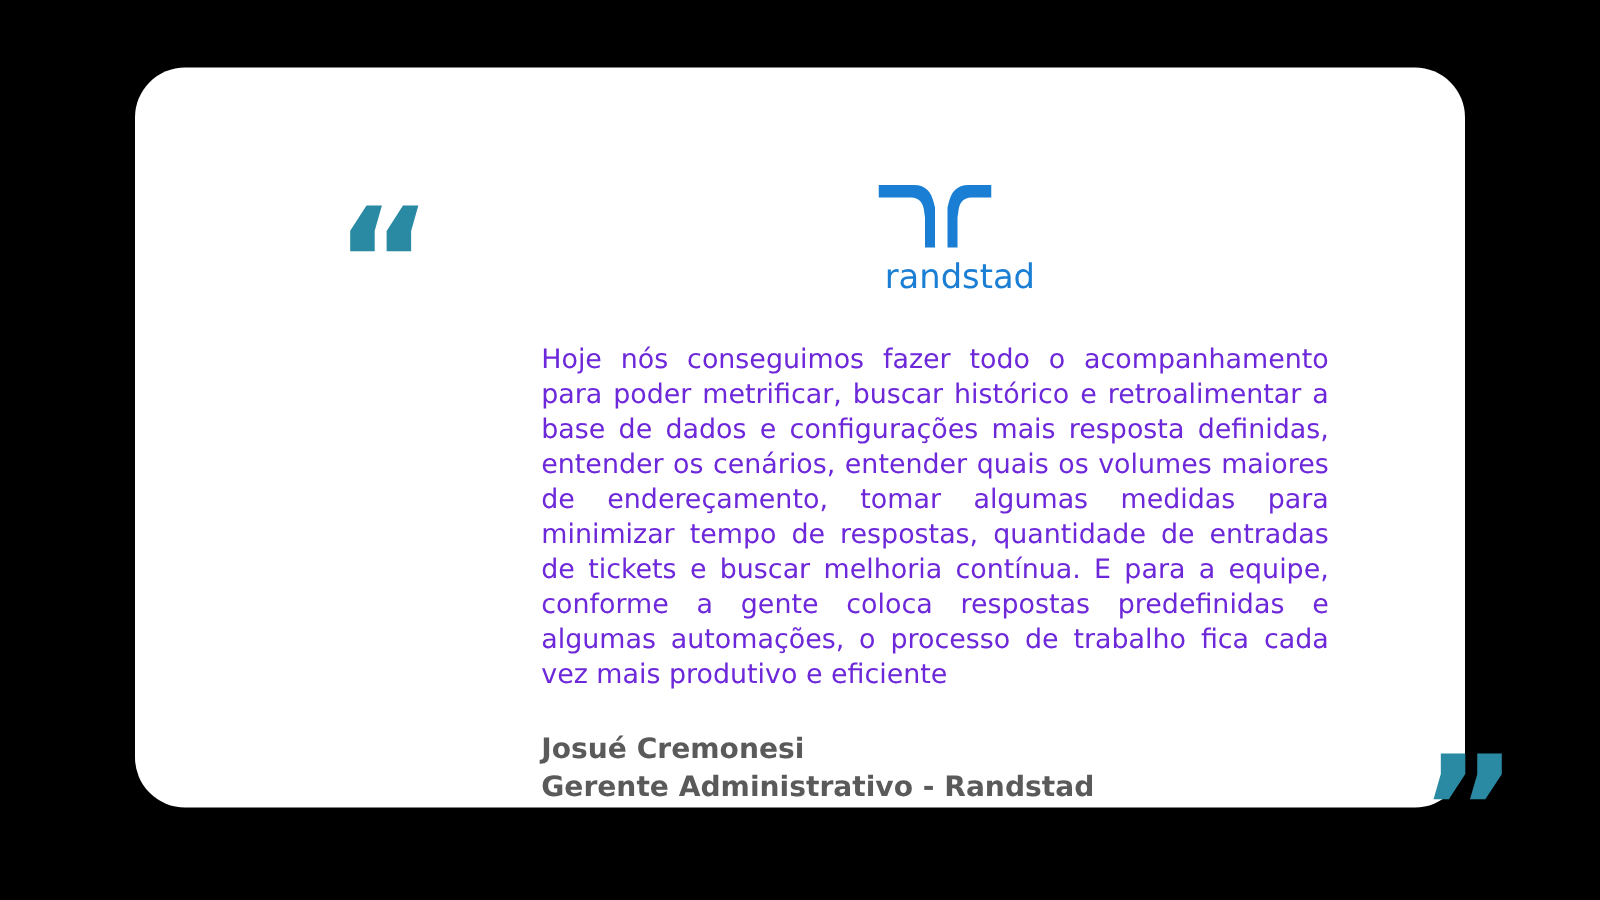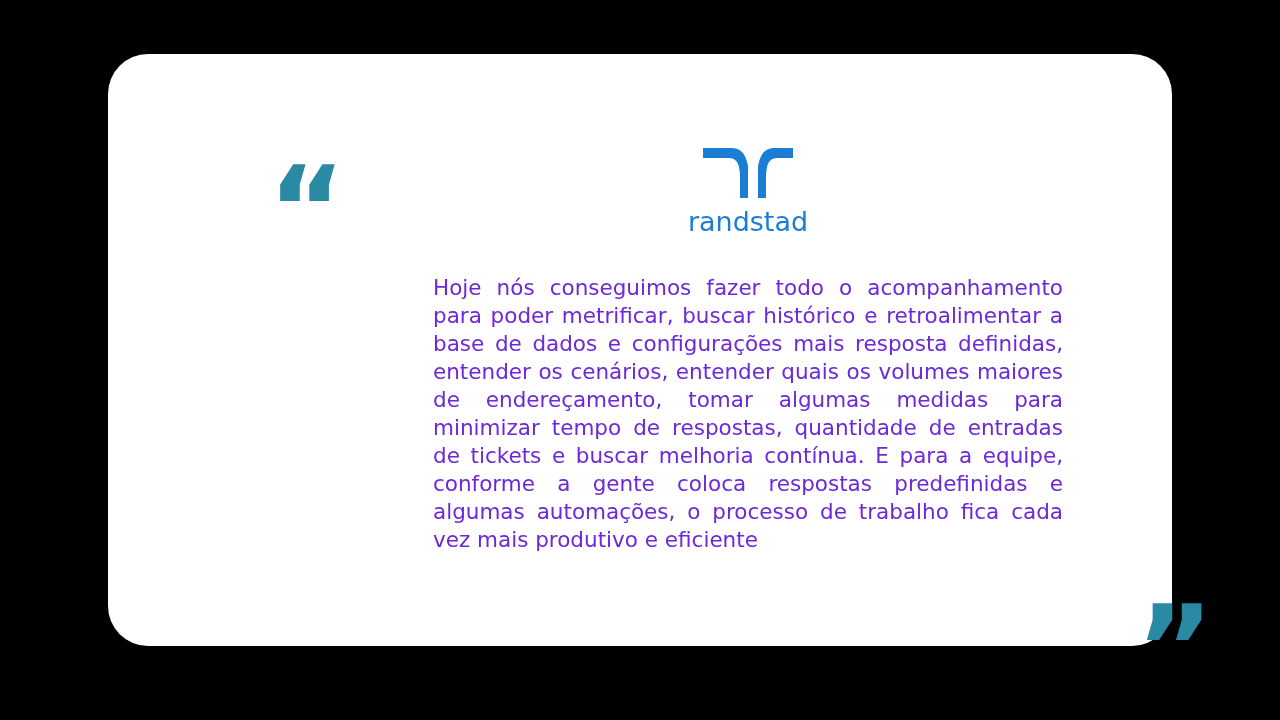--- a/index.html
+++ b/index.html
@@ -51,21 +51,21 @@
     font-weight: 700;
     color: #2b8aa3;
     letter-spacing: -2px;
     user-select: none;
   }
   .logo-wrap {
     position: absolute;
     left: 560px;
     top: 90px;
     width: 160px;
-    text-align: center;
+    text-align: right;
   }
   .logo-mark {
     display: block;
     margin: 0 auto;
   }
   .logo-text {
     display: block;
     margin-top: 4px;
     font-family: "DejaVu Sans", sans-serif;
     font-size: 27px;
@@ -108,17 +108,21 @@
 
     <div class="logo-wrap">
       <svg class="logo-mark" width="94" height="58" viewBox="0 0 94 58" xmlns="http://www.w3.org/2000/svg">
         <path d="M2 4 L30 4 C40 4 44 10 46 18 L47 22 L47 54 L57 54 L57 22 L58 18 C60 10 64 4 74 4 L92 4 L92 14 L76 14 C70 14 67 18 66 23 L65 30 L65 54 L39 54 L39 30 L38 23 C37 18 34 14 28 14 L2 14 Z" fill="#1a7fd4"></path>
       </svg>
       <span class="logo-text">randstad</span>
     </div>
 
     <div class="quote-body">Hoje nós conseguimos fazer todo o acompanhamento para poder metrificar, buscar histórico e retroalimentar a base de dados e configurações mais resposta definidas, entender os cenários, entender quais os volumes maiores de endereçamento, tomar algumas medidas para minimizar tempo de respostas, quantidade de entradas de tickets e buscar melhoria contínua. E para a equipe, conforme a gente coloca respostas predefinidas e algumas automações, o processo de trabalho fica cada vez mais produtivo e eficiente</div>
 
+    <div class="attribution">
+      <span class="name">Josué Cremonesi</span>
+      <span class="role">Gerente Administrativo - Randstad</span>
+    </div>
 
     <div class="quote-close">”</div>
 
   </div>
 </div>
 
 </body></html>

